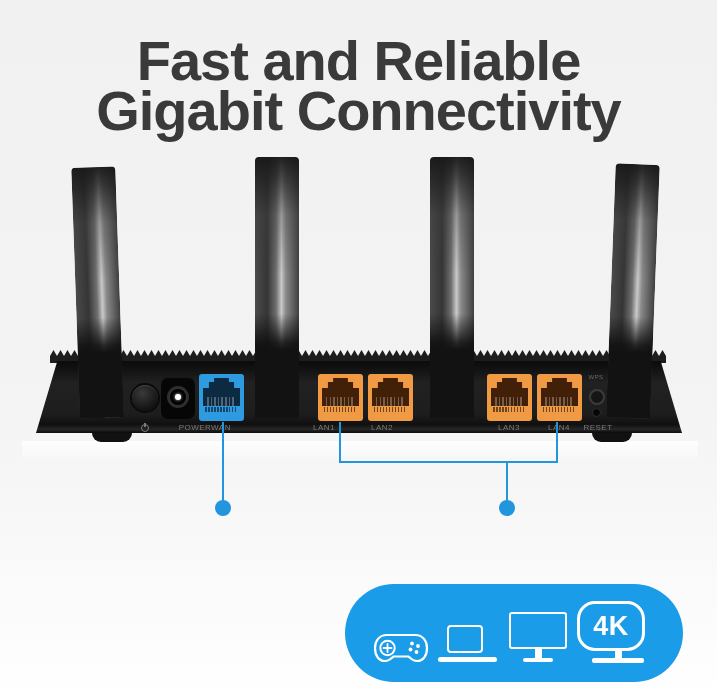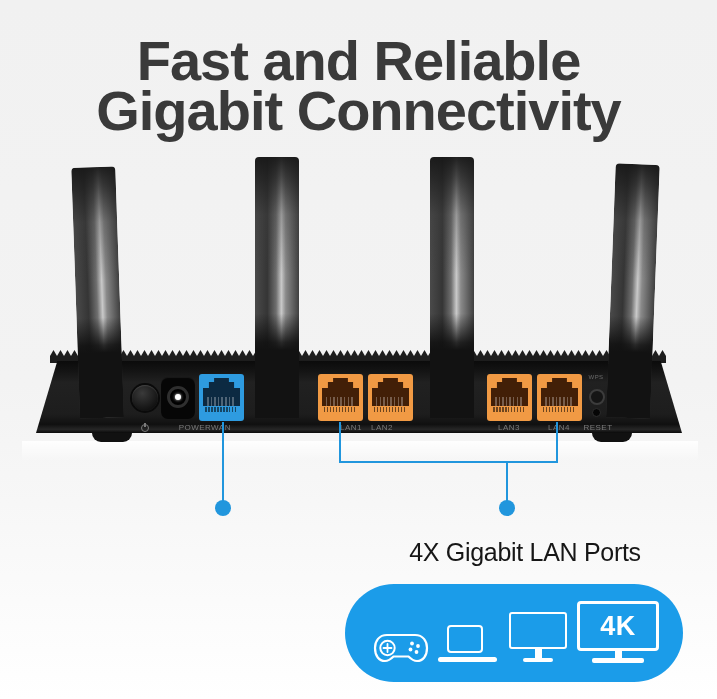--- a/index.html
+++ b/index.html
@@ -48,21 +48,21 @@
   .port.wan .jack{background:#0c2a42;}
   .port.lan .jack{background:#421f07;}
   .port .pins{position:absolute;left:8px;right:8px;top:23px;height:9px;
     background:repeating-linear-gradient(90deg,rgba(255,255,255,.28) 0 1.5px,rgba(0,0,0,0) 1.5px 3.6px);}
   .port .teeth{position:absolute;left:6px;right:6px;top:33px;height:5px;
     background:repeating-linear-gradient(90deg,rgba(0,0,0,.55) 0 1.5px,rgba(0,0,0,0) 1.5px 3px);}
   .port-wan{left:199px;} .port-lan1{left:318px;} .port-lan2{left:368px;}
   .port-lan3{left:487px;} .port-lan4{left:537px;}
   .panel-label{position:absolute;top:423px;font-size:8px;line-height:10px;color:#7a7a7a;
     letter-spacing:.5px;text-align:center;width:44px;}
-  .lbl-power{left:173px;} .lbl-wan{left:199px;} .lbl-lan1{left:318px;text-align:right;} .lbl-lan2{left:360px;}
+  .lbl-power{left:173px;} .lbl-wan{left:199px;} .lbl-lan1{left:302px;} .lbl-lan2{left:360px;}
   .lbl-lan3{left:487px;} .lbl-lan4{left:537px;} .lbl-reset{left:576px;}
   .power-glyph{position:absolute;left:141px;top:424px;width:8px;height:8px;border:1.2px solid #7a7a7a;
     border-radius:50%;box-sizing:border-box;}
   .power-glyph::after{content:"";position:absolute;left:2.4px;top:-2px;width:1.4px;height:4px;background:#7a7a7a;}
   .wps-label{position:absolute;left:584px;top:374px;width:24px;font-size:6px;line-height:7px;
     color:#6a6a6a;text-align:center;letter-spacing:.4px;}
   .wps-button{position:absolute;left:589px;top:389px;width:16px;height:16px;border-radius:50%;
     background:#151515;border:2px solid #3c3c3c;box-sizing:border-box;}
   .reset-button{position:absolute;left:592px;top:408px;width:9px;height:9px;border-radius:50%;
     background:#060606;border:1px solid #2e2e2e;box-sizing:border-box;}
@@ -86,22 +86,22 @@
   .laptop{left:93px;top:41px;width:59px;height:37px;}
   .laptop .screen{position:absolute;left:9px;top:0;width:36px;height:28px;border:2.5px solid #fff;
     border-radius:4px;box-sizing:border-box;}
   .laptop .base{position:absolute;left:0;bottom:0;width:59px;height:5px;background:#fff;border-radius:3px;}
   .monitor{left:164px;top:28px;width:58px;height:50px;}
   .monitor .screen{position:absolute;left:0;top:0;width:58px;height:37px;border:2.5px solid #fff;
     border-radius:3px;box-sizing:border-box;}
   .monitor .stem{position:absolute;left:25.5px;top:37px;width:7px;height:9px;background:#fff;}
   .monitor .base{position:absolute;left:14px;top:46px;width:30px;height:4px;background:#fff;border-radius:2px;}
   .tv{left:232px;top:17px;width:83px;height:62px;}
-  .tv .screen{position:absolute;left:0;top:0;width:82px;height:50px;border:3px solid #fff;
-    border-radius:4px;box-sizing:border-box;display:flex;align-items:center;justify-content:center;
+  .tv .screen{position:absolute;left:0;top:0;width:68px;height:50px;border:3px solid #fff;
+    border-radius:18px;box-sizing:border-box;display:flex;align-items:center;justify-content:center;
     color:#fff;font-size:27px;font-weight:600;letter-spacing:.5px;}
   .tv .stem{position:absolute;left:38px;top:50px;width:7px;height:7px;background:#fff;}
   .tv .base{position:absolute;left:15px;top:57px;width:52px;height:5px;background:#fff;border-radius:2px;}
 </style>
 </head>
 <body>
 
 <div class="stage">
 
   <div class="title">
@@ -175,21 +175,20 @@
   <span class="panel-label lbl-lan4">LAN4</span>
   <span class="panel-label lbl-reset">RESET</span>
 
   <div class="cline cl-wan"></div>
   <div class="cline cl-br-left"></div>
   <div class="cline cl-br-right"></div>
   <div class="cline cl-br-h"></div>
   <div class="cline cl-drop"></div>
   <div class="cdot cdot-wan"></div>
   <div class="cdot cdot-lan"></div>
-  <div class="callout-label cb-lan">4X Gigabit LAN Ports</div>
 
   <div class="pill">
     <svg style="left:27px;top:47px;" width="58" height="34" viewBox="0 0 58 32" fill="none">
       <path d="M15 3 H43 C51 3 55 9 55 16 C55 24 51 29 45 29 C41 29 38.5 26.5 36.5 24.5 H21.5 C19.5 26.5 17 29 13 29 C7 29 3 24 3 16 C3 9 7 3 15 3 Z" stroke="#fff" stroke-width="2.2"></path>
       <circle cx="15.5" cy="16" r="7.2" stroke="#fff" stroke-width="2"></circle>
       <path d="M15.5 12 V20 M11.5 16 H19.5" stroke="#fff" stroke-width="1.8" stroke-linecap="round"></path>
       <circle cx="40" cy="11.5" r="1.9" fill="#fff"></circle>
       <circle cx="46" cy="14" r="1.9" fill="#fff"></circle>
       <circle cx="38.5" cy="17.5" r="1.9" fill="#fff"></circle>
       <circle cx="44.5" cy="20" r="1.9" fill="#fff"></circle>

